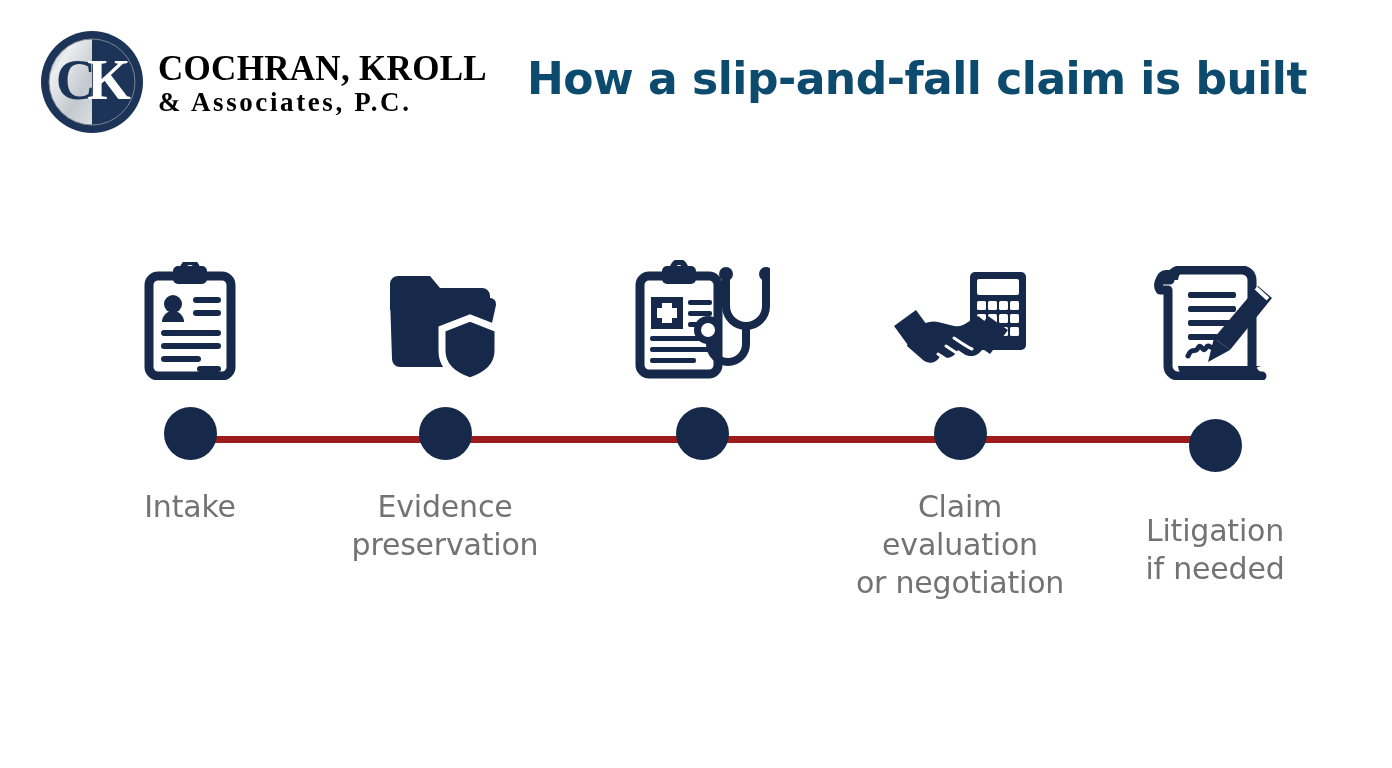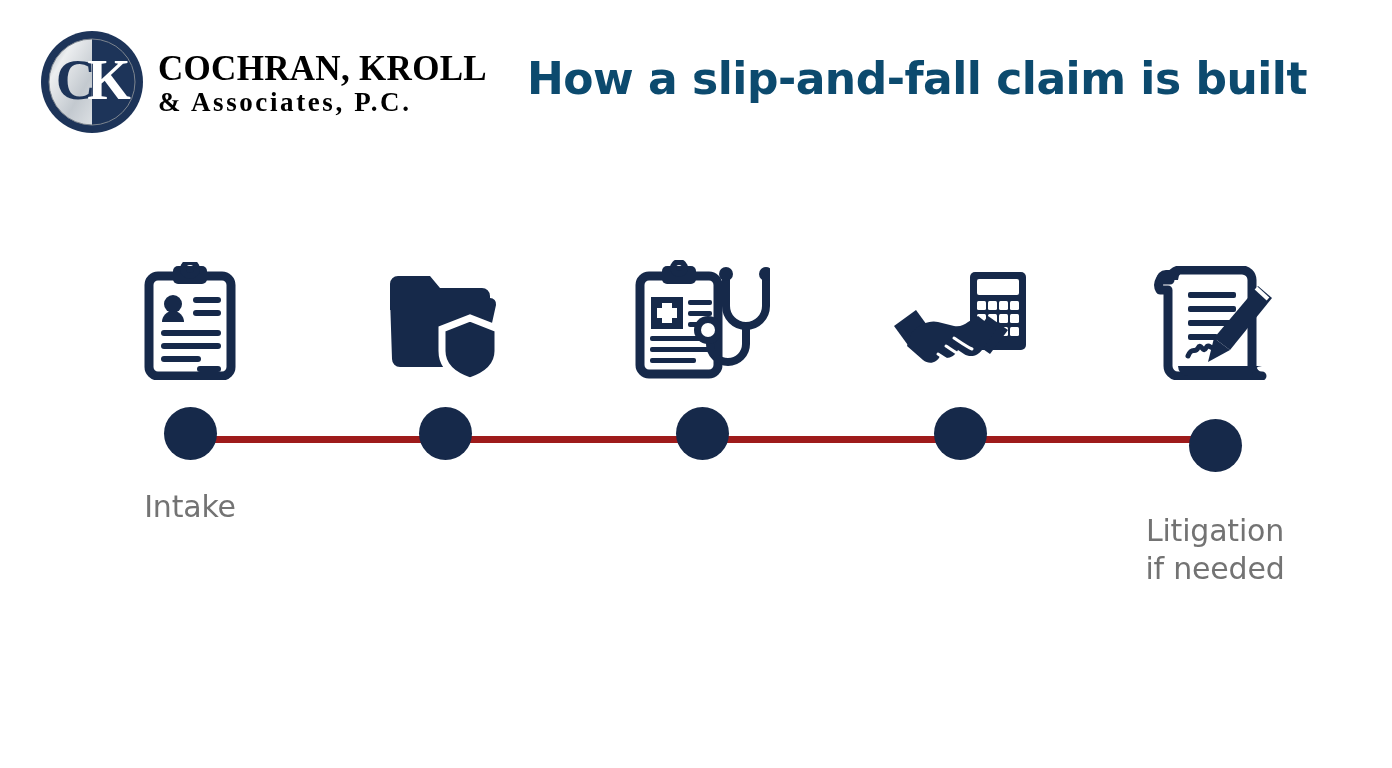--- a/index.html
+++ b/index.html
@@ -215,20 +215,22 @@
 
   <div class="stage" style="left:445px;">
     <div class="stage-icon">
       <svg width="122" height="112" viewBox="0 0 122 112" xmlns="http://www.w3.org/2000/svg" fill="#16294a">
         <path d="M6 16 a8 8 0 0 1 8-8 h32 l10 12 h42 a8 8 0 0 1 8 8 v14 h-100 z"></path>
         <path d="M6 30 h100 a6 6 0 0 1 6 7 l-12 54 a10 10 0 0 1 -10 8 h-74 a8 8 0 0 1 -8 -8 z"></path>
         <path d="M86 50 l28 11 v22 c0 16 -13 25 -28 30 c-15 -5 -28 -14 -28 -30 v-22 z" fill="#16294a" stroke="#ffffff" stroke-width="7"></path>
       </svg>
     </div>
     <div class="stage-dot"></div>
+    <div class="stage-label">Evidence
+preservation</div>
   </div>
 
   <div class="stage" style="left:702px;">
     <div class="stage-icon">
       <svg width="136" height="120" viewBox="0 0 136 120" xmlns="http://www.w3.org/2000/svg" fill="#16294a">
 
         <rect x="6" y="16" width="78" height="98" rx="9" fill="none" stroke="#16294a" stroke-width="9"></rect>
         <rect x="28" y="6" width="34" height="18" rx="5"></rect>
         <circle cx="45" cy="8" r="6" fill="none" stroke="#16294a" stroke-width="6"></circle>
 
@@ -283,20 +285,23 @@
         <path d="M98 48 l20 14 l-18 24 l-20 -14 z"></path>
 
         <path d="M22 64 c8 -8 18 -12 26 -10 l16 4 c6 1 10 -1 14 -4 l10 -6 l18 14 l-14 20
                  c-4 6 -12 8 -18 4 l-6 -4 c-4 8 -12 10 -18 6 c-3 7 -11 9 -17 4 l-16 -14 z"></path>
         <path d="M48 86 c6 4 12 8 17 10" fill="none" stroke="#ffffff" stroke-width="3" stroke-linecap="round"></path>
         <path d="M56 78 c6 4 13 9 18 11" fill="none" stroke="#ffffff" stroke-width="3" stroke-linecap="round"></path>
         <path d="M64 70 c6 4 13 9 18 11" fill="none" stroke="#ffffff" stroke-width="3" stroke-linecap="round"></path>
       </svg>
     </div>
     <div class="stage-dot"></div>
+    <div class="stage-label">Claim
+evaluation
+or negotiation</div>
   </div>
 
   <div class="stage" style="left:1215px;gap:12px;">
     <div class="stage-icon">
       <svg width="126" height="114" viewBox="0 0 126 114" xmlns="http://www.w3.org/2000/svg" fill="#16294a">
 
         <path d="M18 14 a10 10 0 0 1 10 -10 h62 a10 10 0 0 1 10 10 v86 a10 10 0 0 0 10 10 h-84
                  a10 10 0 0 1 -10 -10 v-76 h-8 a10 10 0 0 1 0 -10 z" fill="none" stroke="#16294a" stroke-width="9" stroke-linejoin="round"></path>
         <path d="M4 14 a10 10 0 0 1 10 -10 h22 a10 10 0 0 0 -10 10 z"></path>
         <path d="M26 100 h84 a10 10 0 0 0 -10 10 h-64 a10 10 0 0 1 -10 -10 z"></path>

